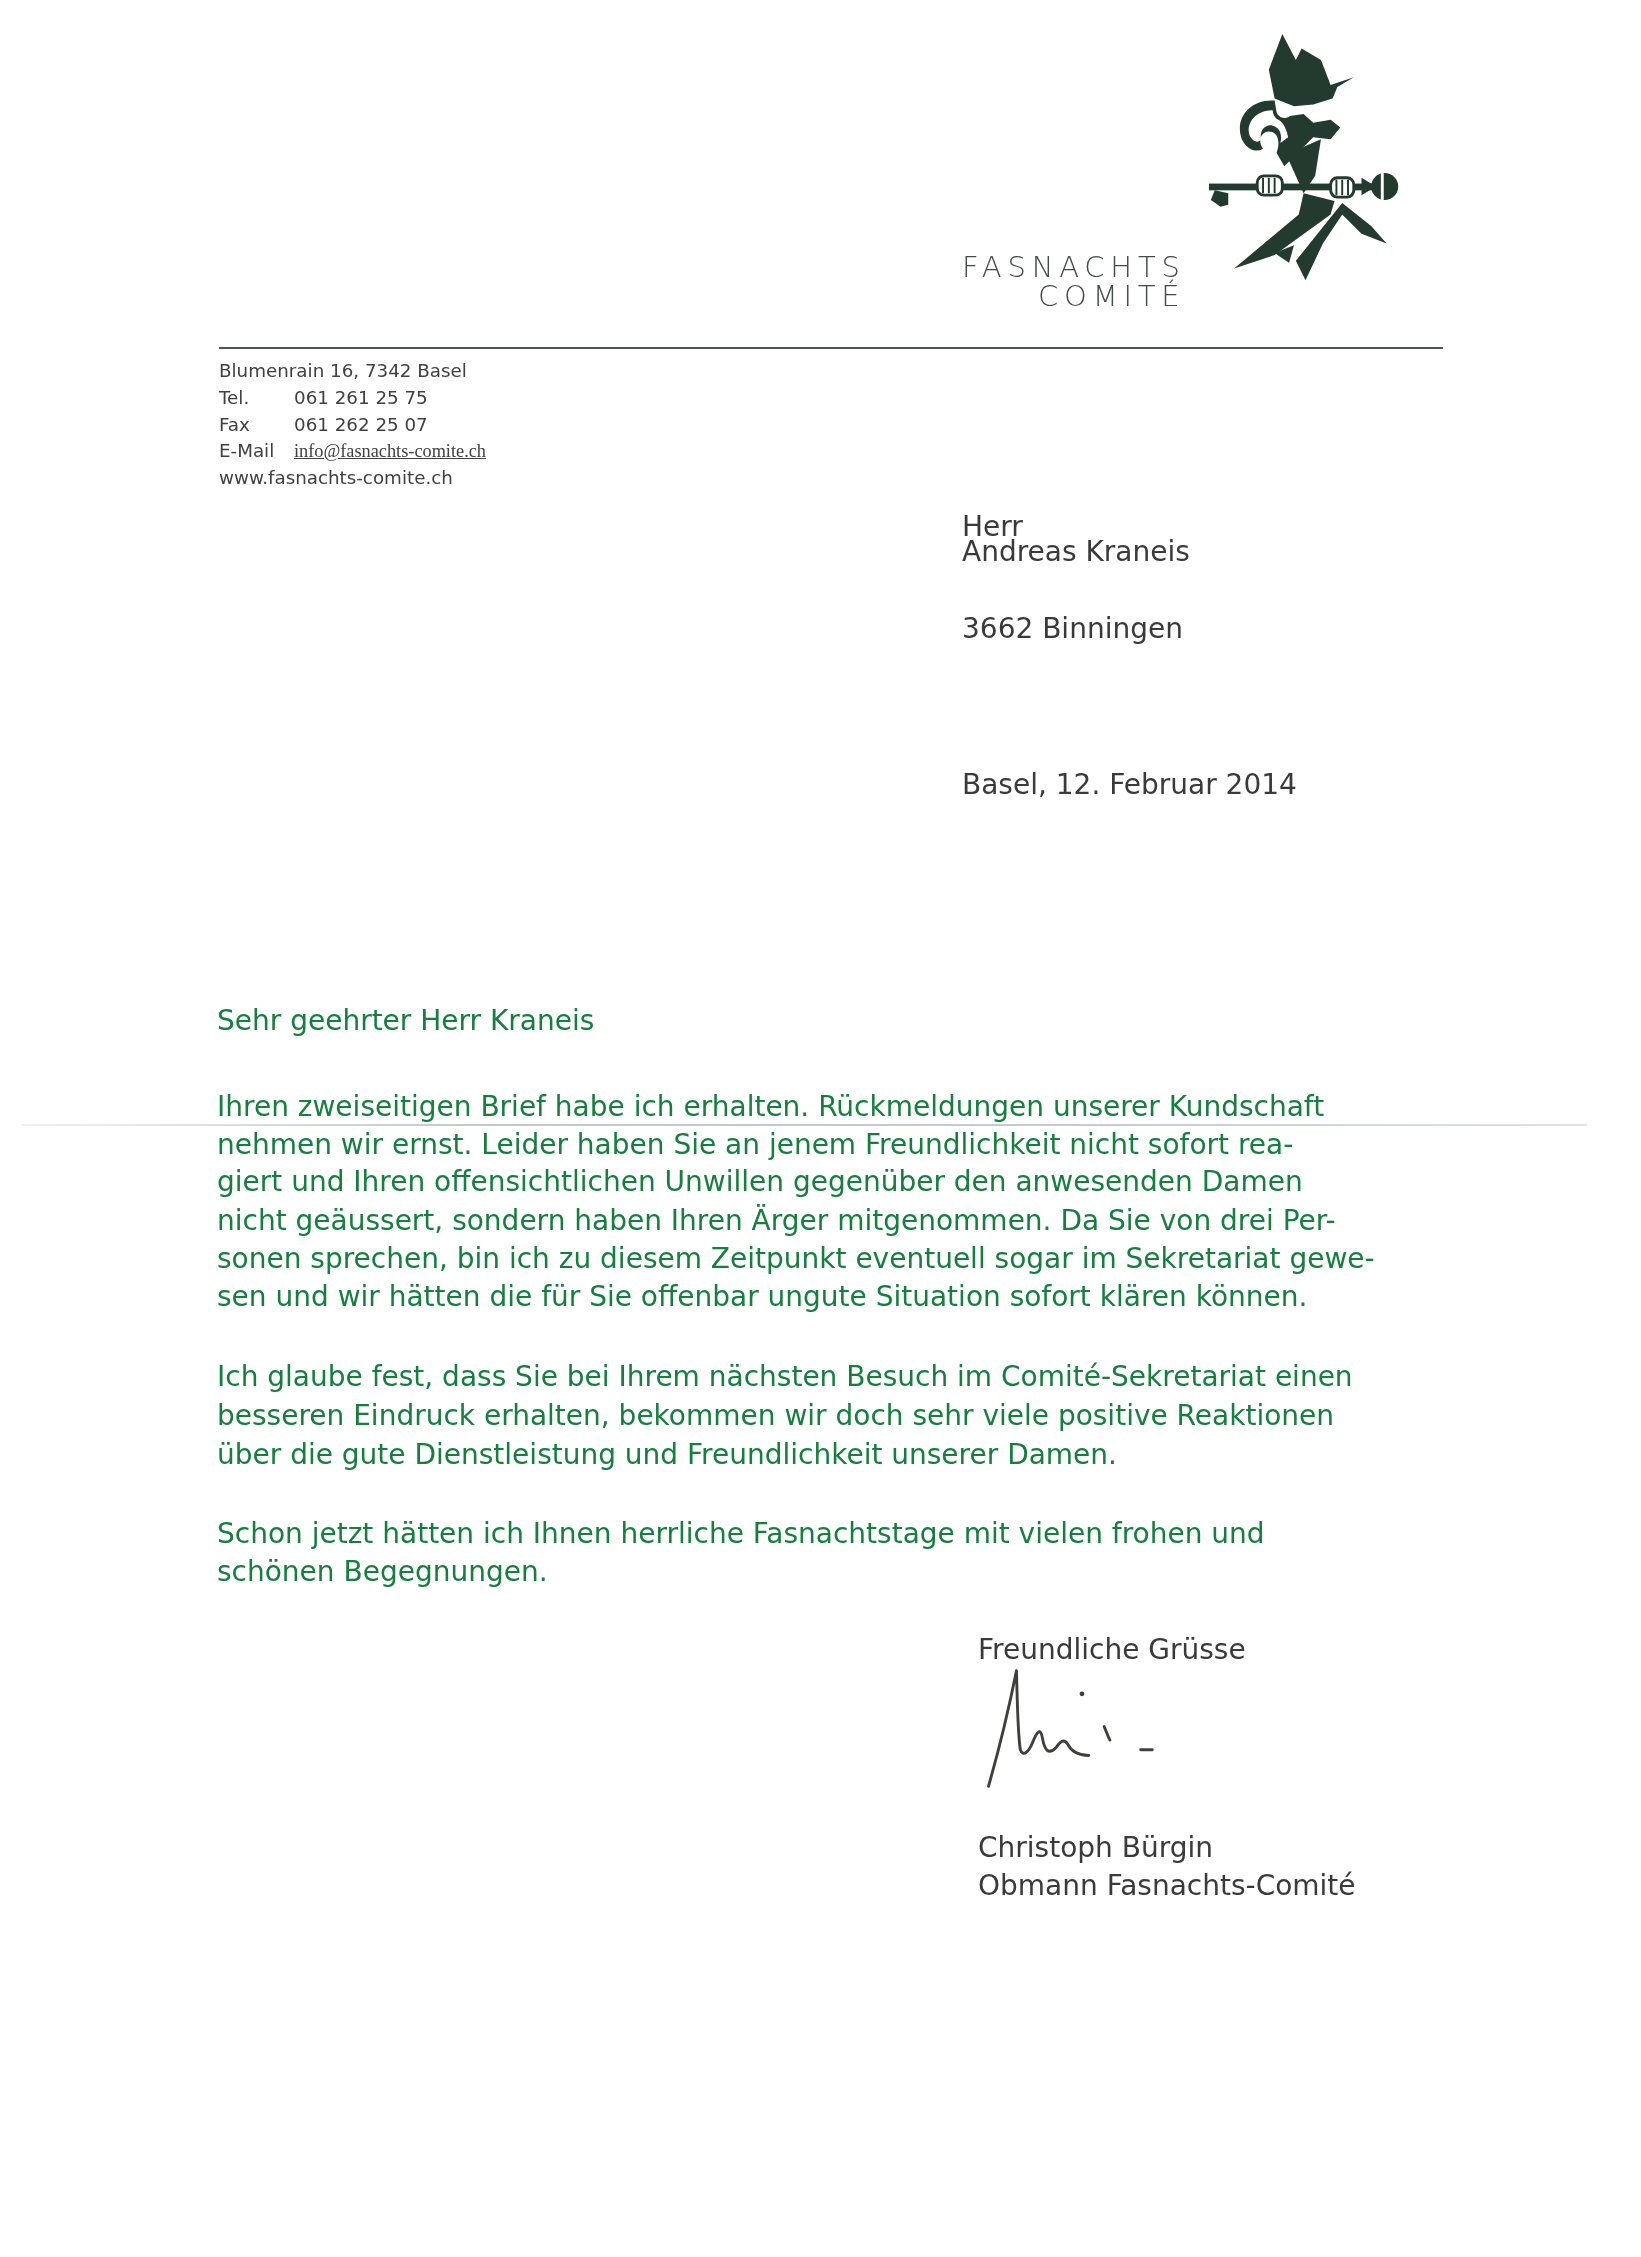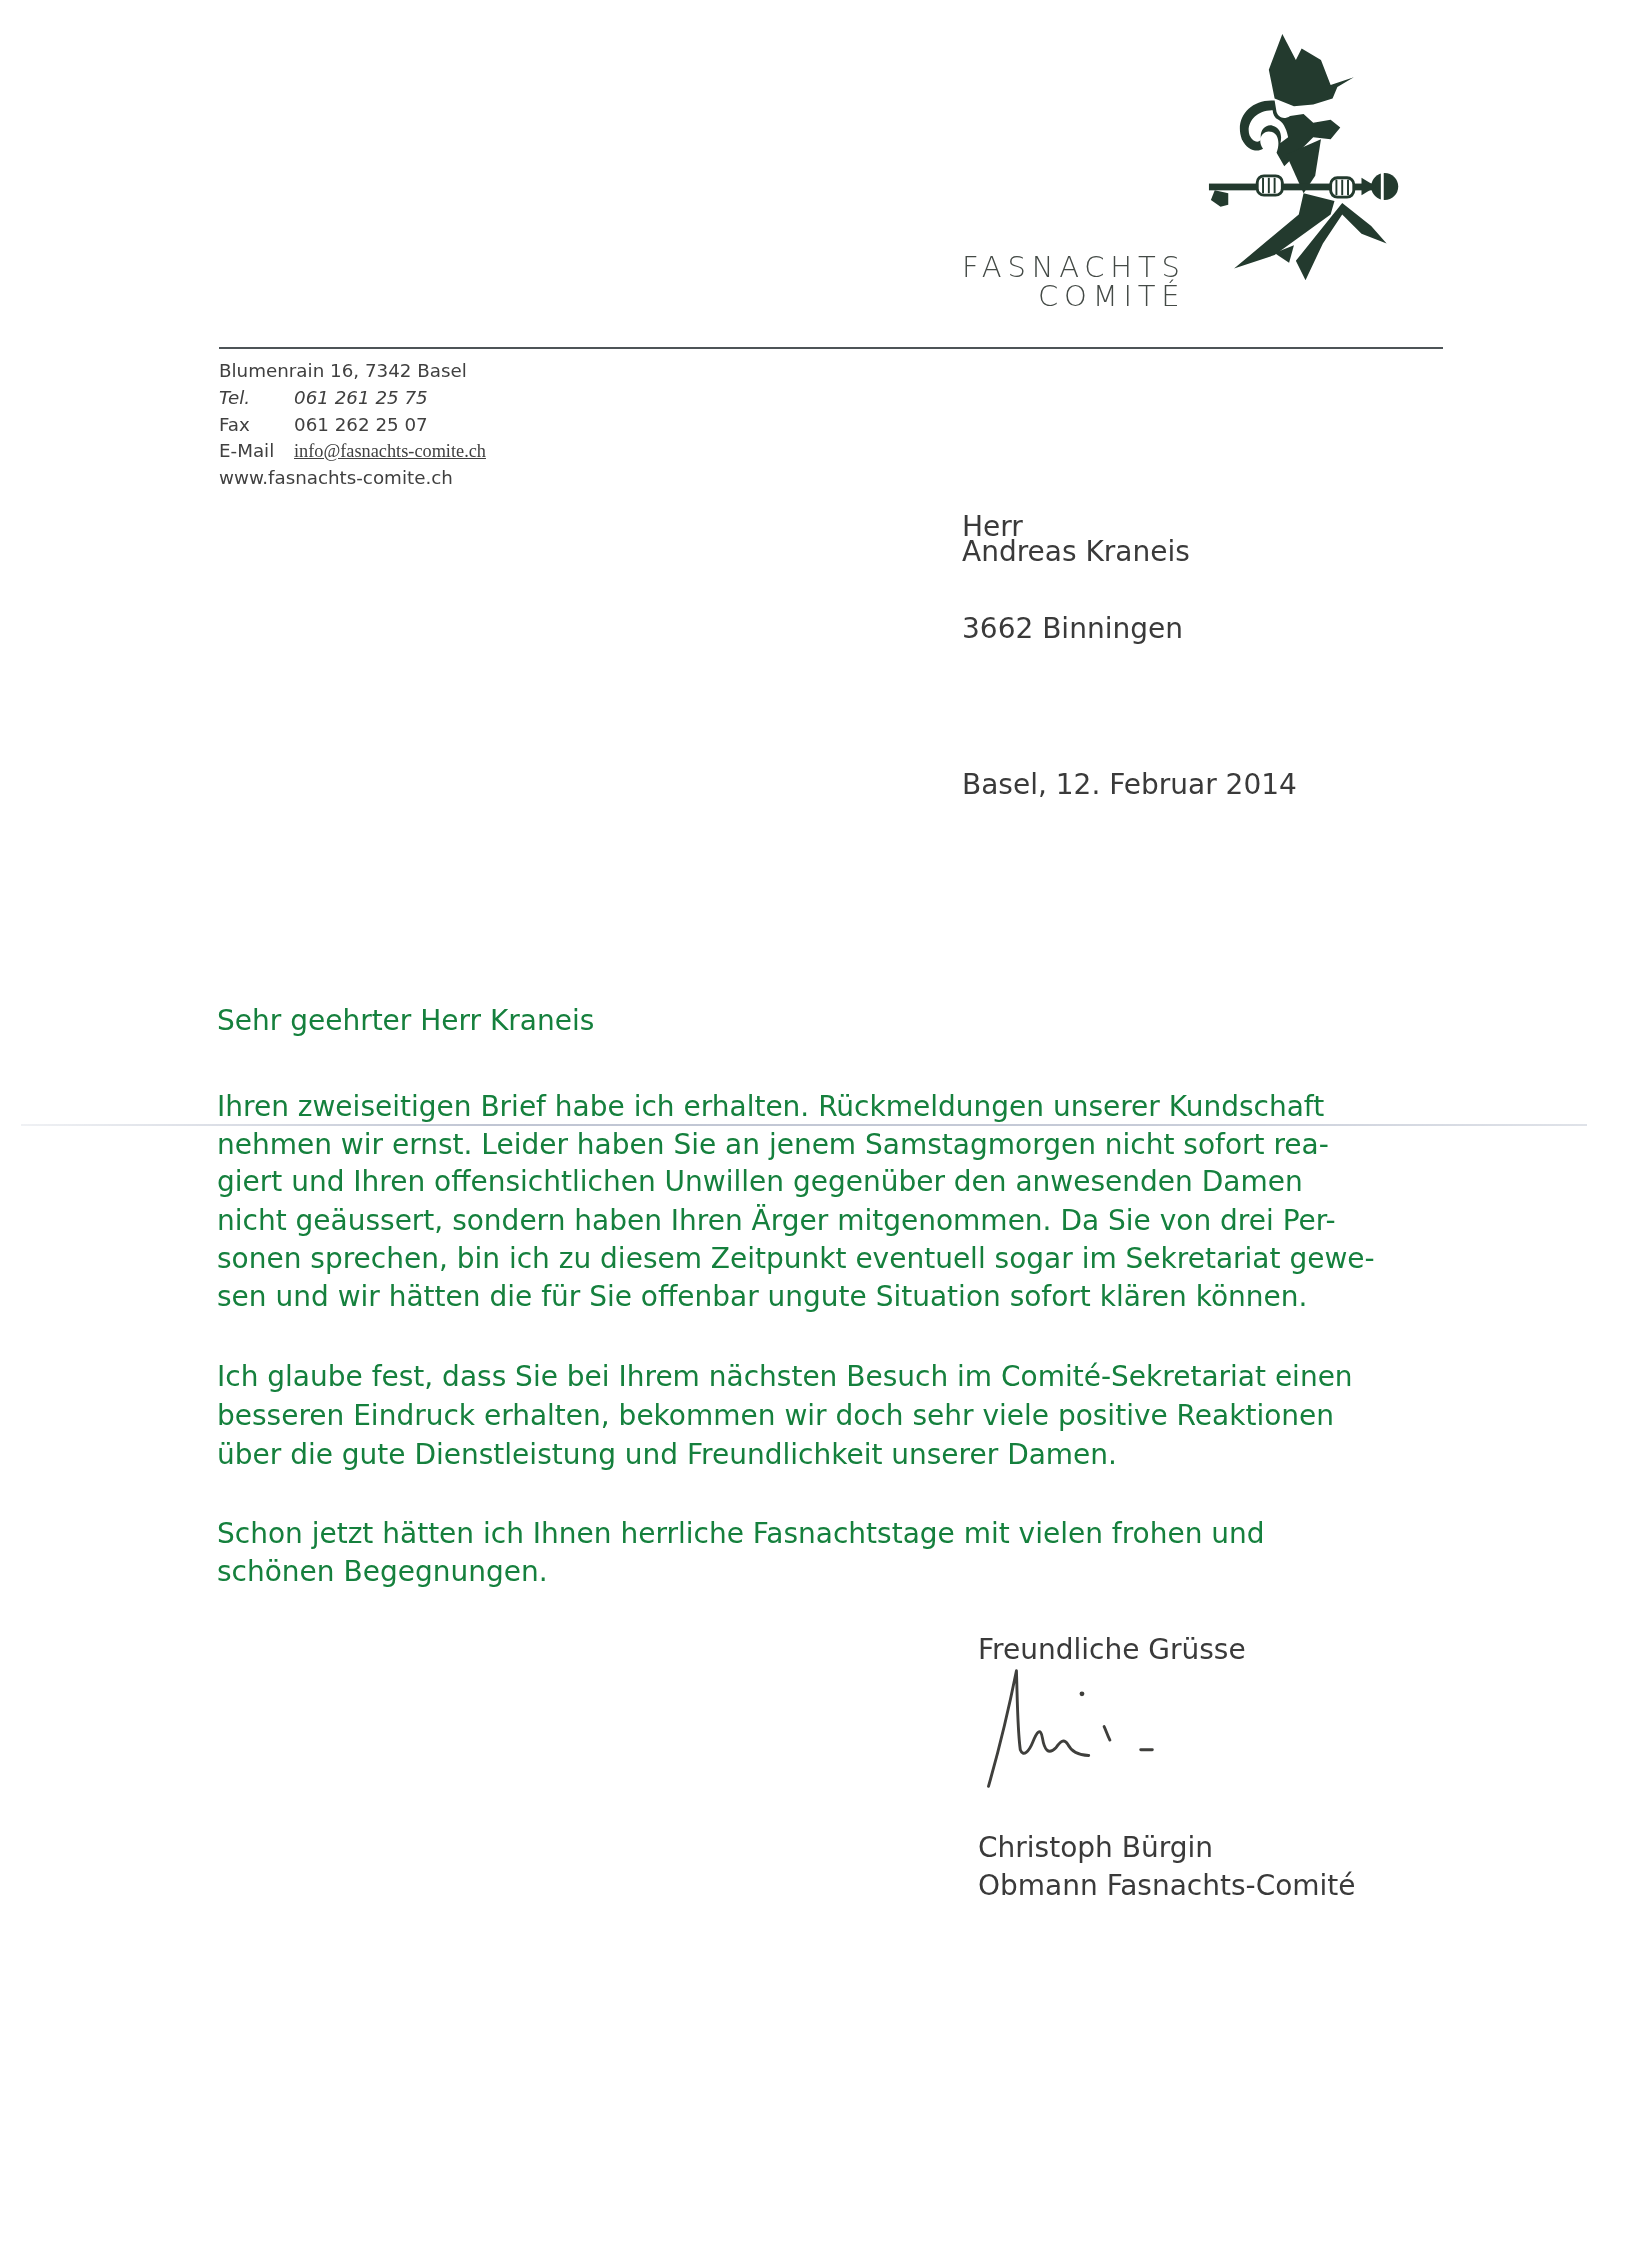--- a/index.html
+++ b/index.html
@@ -66,21 +66,21 @@
 </svg>
 
 <div id="brand-line1">FASNACHTS</div>
 <div id="brand-line2">COMITÉ</div>
 
 <div id="header-rule"></div>
 
 <div class="sender" style="left:219px; top:361px;">
   <span>Blumenrain 16, 7342 Basel</span>
 </div>
-<div class="sender" style="left:219px; top:388px;font-style:italic;">
+<div class="sender" style="left:219px; top:388px;">
   <span class="lbl">Tel.</span><span>061 261 25 75</span>
 </div>
 <div class="sender" style="left:219px; top:415px;">
   <span class="lbl">Fax</span><span>061 262 25 07</span>
 </div>
 <div class="sender" style="left:219px; top:441px;">
   <span class="lbl">E-Mail</span><a>info@fasnachts-comite.ch</a>
 </div>
 <div class="sender" style="left:219px; top:468px;">
   <span>www.fasnachts-comite.ch</span>
@@ -89,21 +89,21 @@
 <div class="recip" style="top:512px;">Herr</div>
 <div class="recip" style="top:537px;">Andreas Kraneis</div>
 <div class="recip" style="top:614px;">3662 Binningen</div>
 
 <div class="recip" style="top:770px;">Basel, 12. Februar 2014</div>
 
 <div class="body-line" style="top:1006px;">Sehr geehrter Herr Kraneis</div>
 
 <div>
   <div class="body-line" style="top:1092px;">Ihren zweiseitigen Brief habe ich erhalten. Rückmeldungen unserer Kundschaft</div>
-  <div class="body-line" style="top:1130px;">nehmen wir ernst. Leider haben Sie an jenem Samstagmorgen nicht sofort rea-</div>
+  <div class="body-line" style="top:1130px;">nehmen wir ernst. Leider haben Sie an jenem Freundlichkeit nicht sofort rea-</div>
   <div class="body-line" style="top:1167px;">giert und Ihren offensichtlichen Unwillen gegenüber den anwesenden Damen</div>
   <div class="body-line" style="top:1206px;">nicht geäussert, sondern haben Ihren Ärger mitgenommen. Da Sie von drei Per-</div>
   <div class="body-line" style="top:1244px;">sonen sprechen, bin ich zu diesem Zeitpunkt eventuell sogar im Sekretariat gewe-</div>
   <div class="body-line" style="top:1282px;">sen und wir hätten die für Sie offenbar ungute Situation sofort klären können.</div>
 </div>
 
 <div>
   <div class="body-line" style="top:1362px;">Ich glaube fest, dass Sie bei Ihrem nächsten Besuch im Comité-Sekretariat einen</div>
   <div class="body-line" style="top:1401px;">besseren Eindruck erhalten, bekommen wir doch sehr viele positive Reaktionen</div>
   <div class="body-line" style="top:1440px;">über die gute Dienstleistung und Freundlichkeit unserer Damen.</div>

